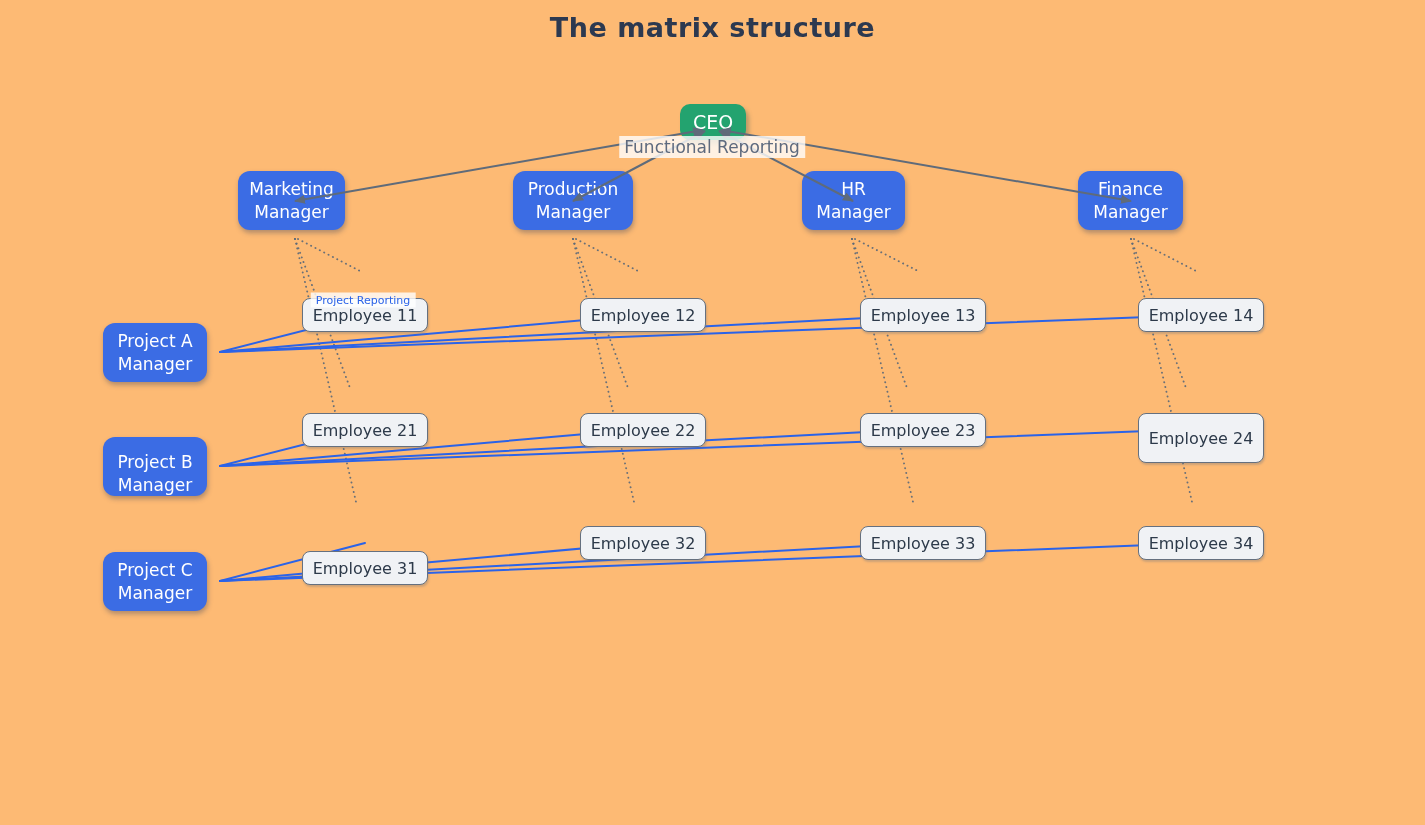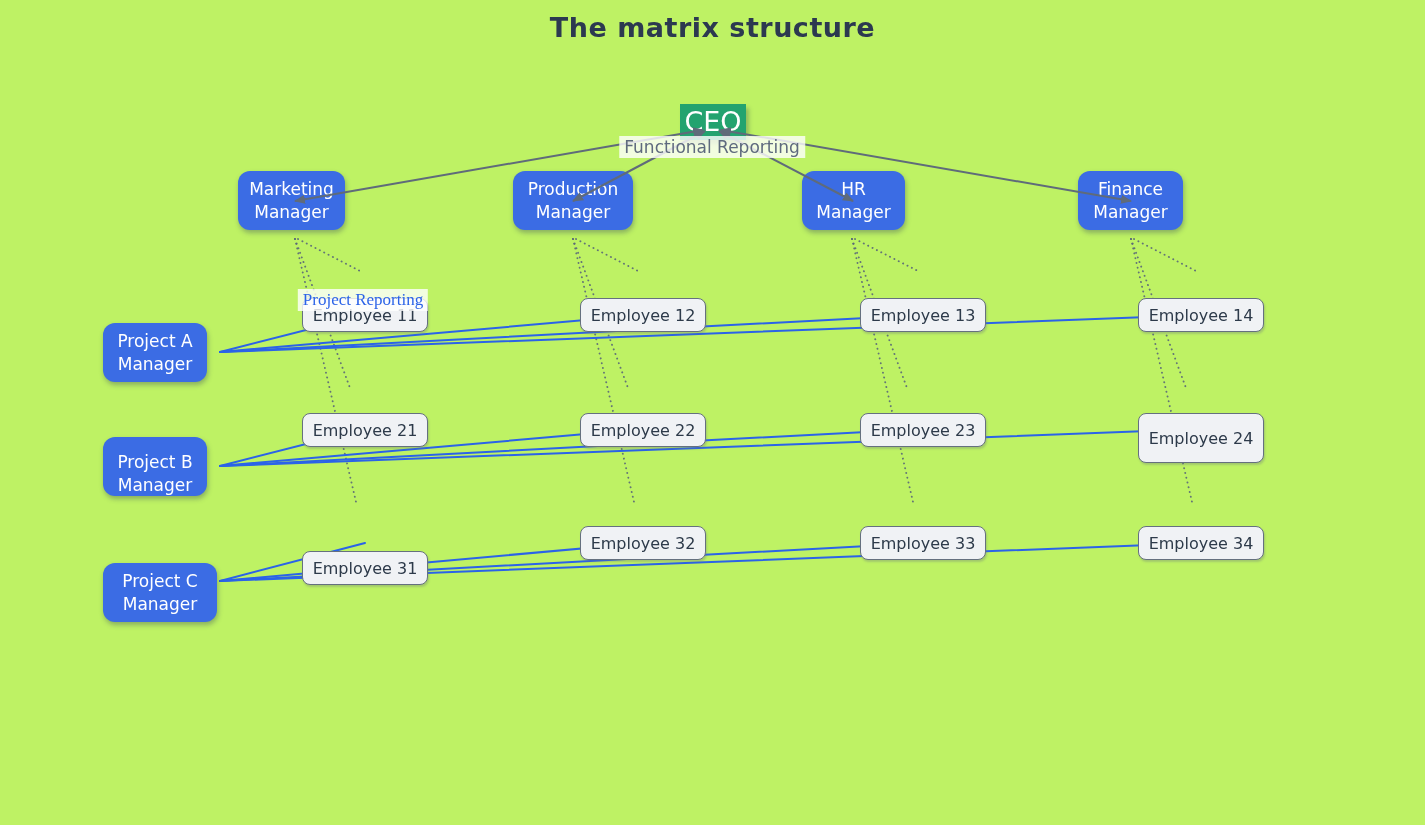--- a/index.html
+++ b/index.html
@@ -9,21 +9,21 @@
     --functional-line-gray:#5F6B7A;
     --dotted-gray:#5A6878;
     --employee-fill:#F0F2F5;
     --employee-border:#65707F;
     --employee-text:#2D3A4A;
     --title-color:#2C3950;
     --functional-label-color:#5E6A7E;
   }
   html,body{margin:0;padding:0;background:#fff;}
   .canvas{
-    position:relative;width:1425px;height:825px;background:#bef264;
+    position:relative;width:1425px;height:825px;background:#fdba74;
     font-family:"DejaVu Sans", "Liberation Sans", sans-serif;
     overflow:hidden;
   }
   .title{
     position:absolute;left:0;top:12px;width:100%;text-align:center;
     font-size:27px;font-weight:700;color:var(--title-color);
     letter-spacing:0.5px;z-index:6;
   }
   svg.layer{position:absolute;left:0;top:0;width:1425px;height:825px;pointer-events:none;}
   #under-layer{z-index:1;}
@@ -32,36 +32,36 @@
     position:absolute;display:flex;flex-direction:column;align-items:center;justify-content:center;
     text-align:center;z-index:2;box-sizing:border-box;
   }
   .box .bl{display:block;}
   .blue-box{
     background:var(--manager-blue);color:#fff;border-radius:12px;
     font-size:17px;line-height:1.32;
     box-shadow:1px 3px 5px rgba(40,55,90,0.35);
   }
   .green-box{
-    background:var(--ceo-green);color:#fff;border-radius:0;
-    font-size:27px;line-height:1.1;
+    background:var(--ceo-green);color:#fff;border-radius:10px;
+    font-size:19px;line-height:1.1;
     box-shadow:3px 4px 4px rgba(60,90,80,0.35);
     justify-content:center;
   }
   .emp-box{
     background:var(--employee-fill);color:var(--employee-text);
     border:1.7px solid var(--employee-border);border-radius:8px;
     font-size:16px;box-shadow:1px 2px 2px rgba(100,110,125,0.3);
   }
   .edge-label{
     position:absolute;transform:translate(-50%,-50%);white-space:nowrap;
     z-index:5;padding:1px 5px;background:rgba(255,255,255,0.8);
   }
   .edge-label.functional{font-size:17px;color:var(--functional-label-color);}
-  .edge-label.project{font-size:17px;color:var(--project-line-blue);font-family:Liberation Serif, serif;}
+  .edge-label.project{font-size:11px;color:var(--project-line-blue);}
   .gray-line{stroke:var(--functional-line-gray);stroke-width:2;}
   .dot-line{stroke:var(--dotted-gray);stroke-width:1.9;stroke-linecap:round;stroke-dasharray:0.1 4.8;opacity:0.9;}
   .proj-line{stroke:var(--project-line-blue);stroke-width:2;stroke-linecap:round;}
   .arrowfill{fill:var(--functional-line-gray);}
 </style>
 </head>
 <body>
 
 <div class="canvas">
 
@@ -127,21 +127,21 @@
   </div>
 
   <div class="box blue-box" style="left:103px;top:323px;width:104px;height:59px;">
     <span class="bl">Project A</span>
     <span class="bl">Manager</span>
   </div>
   <div class="box blue-box" style="left:103px;top:437px;width:104px;height:59px;justify-content:flex-end;">
     <span class="bl">Project B</span>
     <span class="bl">Manager</span>
   </div>
-  <div class="box blue-box" style="left:103px;top:552px;width:114px;height:59px;margin-top:11px;">
+  <div class="box blue-box" style="left:103px;top:552px;width:104px;height:59px;">
     <span class="bl">Project C</span>
     <span class="bl">Manager</span>
   </div>
 
   <div class="box emp-box" style="left:302px;top:298px;width:126px;height:34px;">
     <span>Employee 11</span>
   </div>
   <div class="box emp-box" style="left:580px;top:298px;width:126px;height:34px;">
     <span>Employee 12</span>
   </div>

